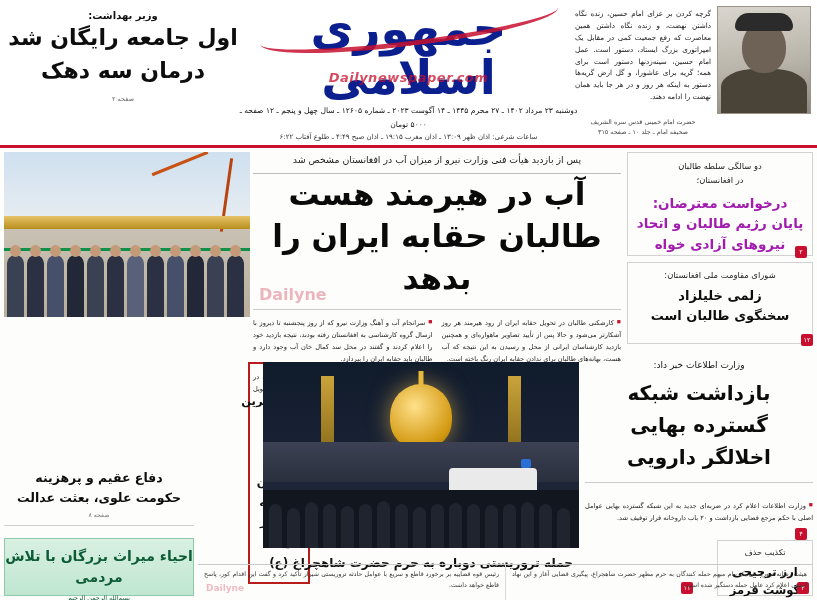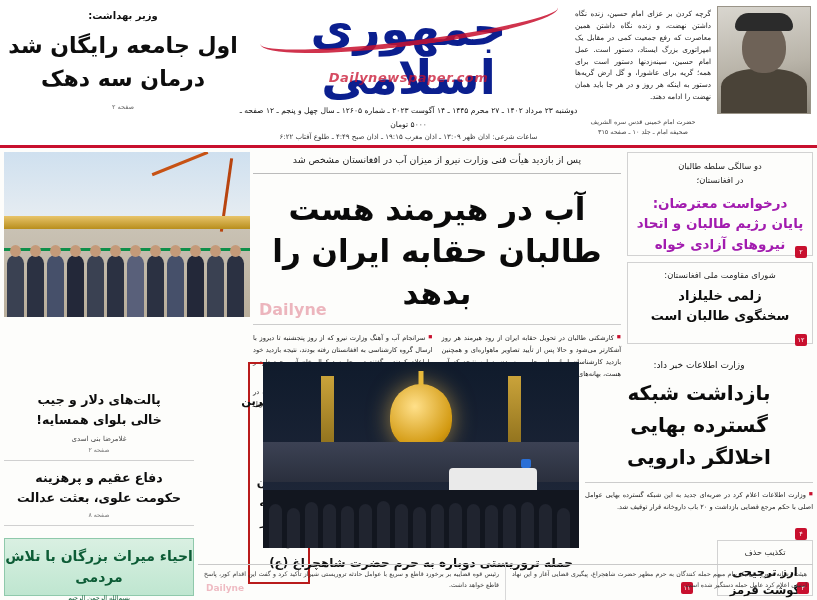--- a/index.html
+++ b/index.html
@@ -126,21 +126,20 @@
   .mast-right-head {
     position: absolute;
     top: 10px; left: 8px;
     width: 230px;
     text-align: center;
     direction: rtl;
   }
   .mhr-kicker {
     font-size: 10px;
     color: #111;
-    margin-bottom: 8px;
     font-weight: bold;
   }
   .mhr-line {
     font-size: 22px;
     font-weight: bold;
     color: #0d0d0d;
     line-height: 1.5;
   }
   .mhr-page {
     font-size: 6.5px;
@@ -190,21 +189,21 @@
     top: 152px; right: 196px;
     width: 368px;
     text-align: center;
   }
   .ch-kicker {
     font-size: 9.4px;
     color: #1b1b1b;
     line-height: 1.7;
     border-bottom: 1px solid #bbb;
     padding-bottom: 5px;
-    margin-bottom: 15px;
+    margin-bottom: 0;
   }
   .ch-l1 {
     font-size: 31px; font-weight: bold; color:#0a0a0a; line-height:1.35;
   }
   .ch-l2 {
     font-size: 31px; font-weight: bold; color:#0a0a0a; line-height:1.35;
     position: relative;
   }
   .ch-watermark {
     position: absolute;
@@ -294,21 +293,21 @@
   }
   .mr-kick { font-size: 9px; color:#111; margin-bottom:7px; }
   .mr-hl { font-size: 20px; font-weight:bold; color:#0b0b0b; line-height:1.6; }
   .mr-body {
     margin-top: 9px;
     font-size: 6.6px;
     line-height: 1.85;
     text-align: justify;
     color:#1d1d1d;
     border-top: 1px solid #ccc;
-    padding-top: 6px;
+    padding-top: 17px;
   }
   .mr-body::before{
     content:"◼"; color:#c8102e; font-size:5px; margin-left:3px; vertical-align:2px;
   }
 
   
   .sb {
     position: absolute;
     border: 1px solid #d2d2d2;
     padding: 6px 6px 10px;
@@ -475,21 +474,21 @@
 پایان رژیم طالبان و اتحاد
 نیروهای آزادی خواه</div>
   </div>
   <div class="pagetag" style="top:246px; right:10px;">۲</div>
 
   <div class="c1-mid">
     <div class="kick">شورای مقاومت ملی افغانستان:</div>
     <div class="hl" style="white-space:pre-line">زلمی خلیلزاد
 سخنگوی طالبان است</div>
   </div>
-  <div class="pagetag" style="top:334px; right:10px;">۱۲</div>
+  <div class="pagetag" style="top:334px; right:4px;">۱۲</div>
 
   <div class="center-head">
     <div class="ch-kicker">پس از بازدید هیأت فنی وزارت نیرو از میزان آب در افغانستان مشخص شد</div>
     <div class="ch-l1">آب در هیرمند هست</div>
     <div class="ch-l2">
       <span>طالبان حقابه ایران را بدهد</span>
       <span class="ch-watermark">Dailyne</span>
     </div>
     <div class="ch-body">
       <div class="col">
@@ -586,26 +585,20 @@
         <div class="sh-p" style="left:204px;"></div>
       <div class="sh-p" style="left:222px;height:43px;"></div>
         <div class="sh-p" style="left:240px;"></div>
       <div class="sh-p" style="left:258px;height:46px;"></div>
         <div class="sh-p" style="left:276px;"></div>
       <div class="sh-p" style="left:294px;height:40px;"></div>
     </div>
   </div>
   <div class="shrine-cap">حمله تروریستی دوباره به حرم حضرت شاهچراغ (ع)</div>
 
-  <div class="lc" style="top:390px;">
-    <div class="hl" style="white-space:pre-line">پالت‌های دلار و جیب
-خالی بلوای همسایه!</div>
-    <div class="by">غلامرضا بنی اسدی</div>
-    <div class="pg">صفحه ۲</div>
-  </div>
 
   <div class="lc" style="top:468px;">
     <div class="hl" style="white-space:pre-line">دفاع عقیم و پرهزینه
 حکومت علوی، بعثت عدالت</div>
     <div class="pg">صفحه ۸</div>
   </div>
 
   <div class="green-banner">
     <div class="gb-t">احیاء میراث بزرگان با تلاش مردمی</div>
     <div class="gb-s" style="white-space:pre-line">بسم‌الله الرحمن الرحیم

